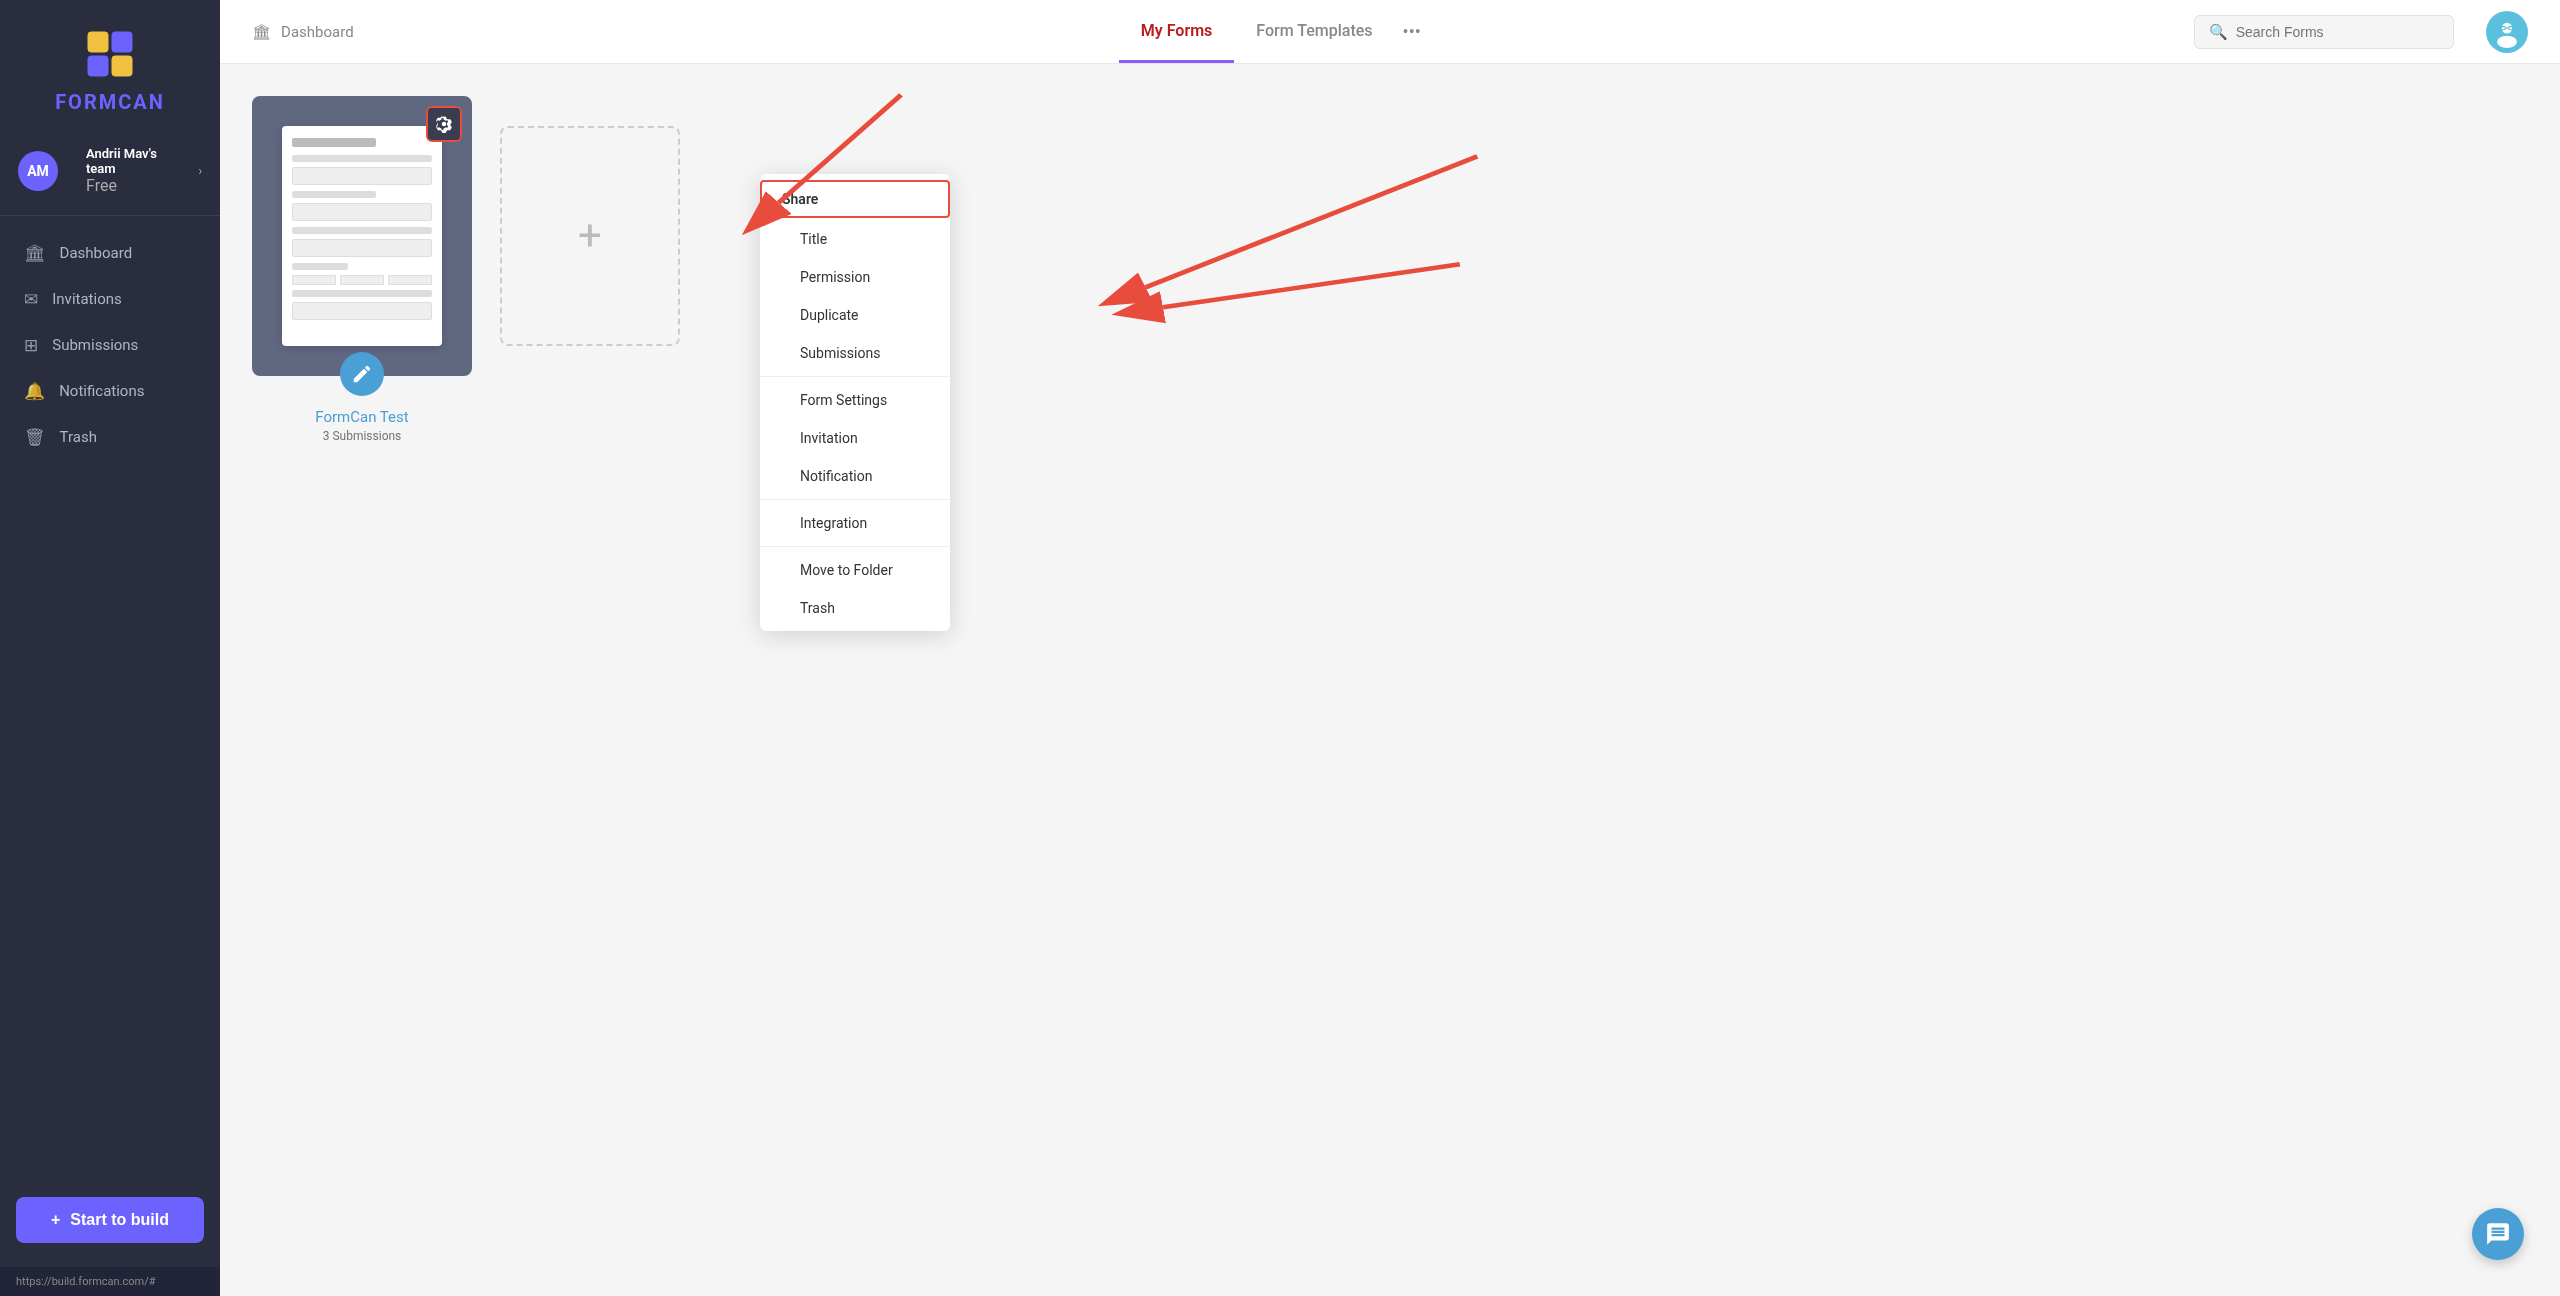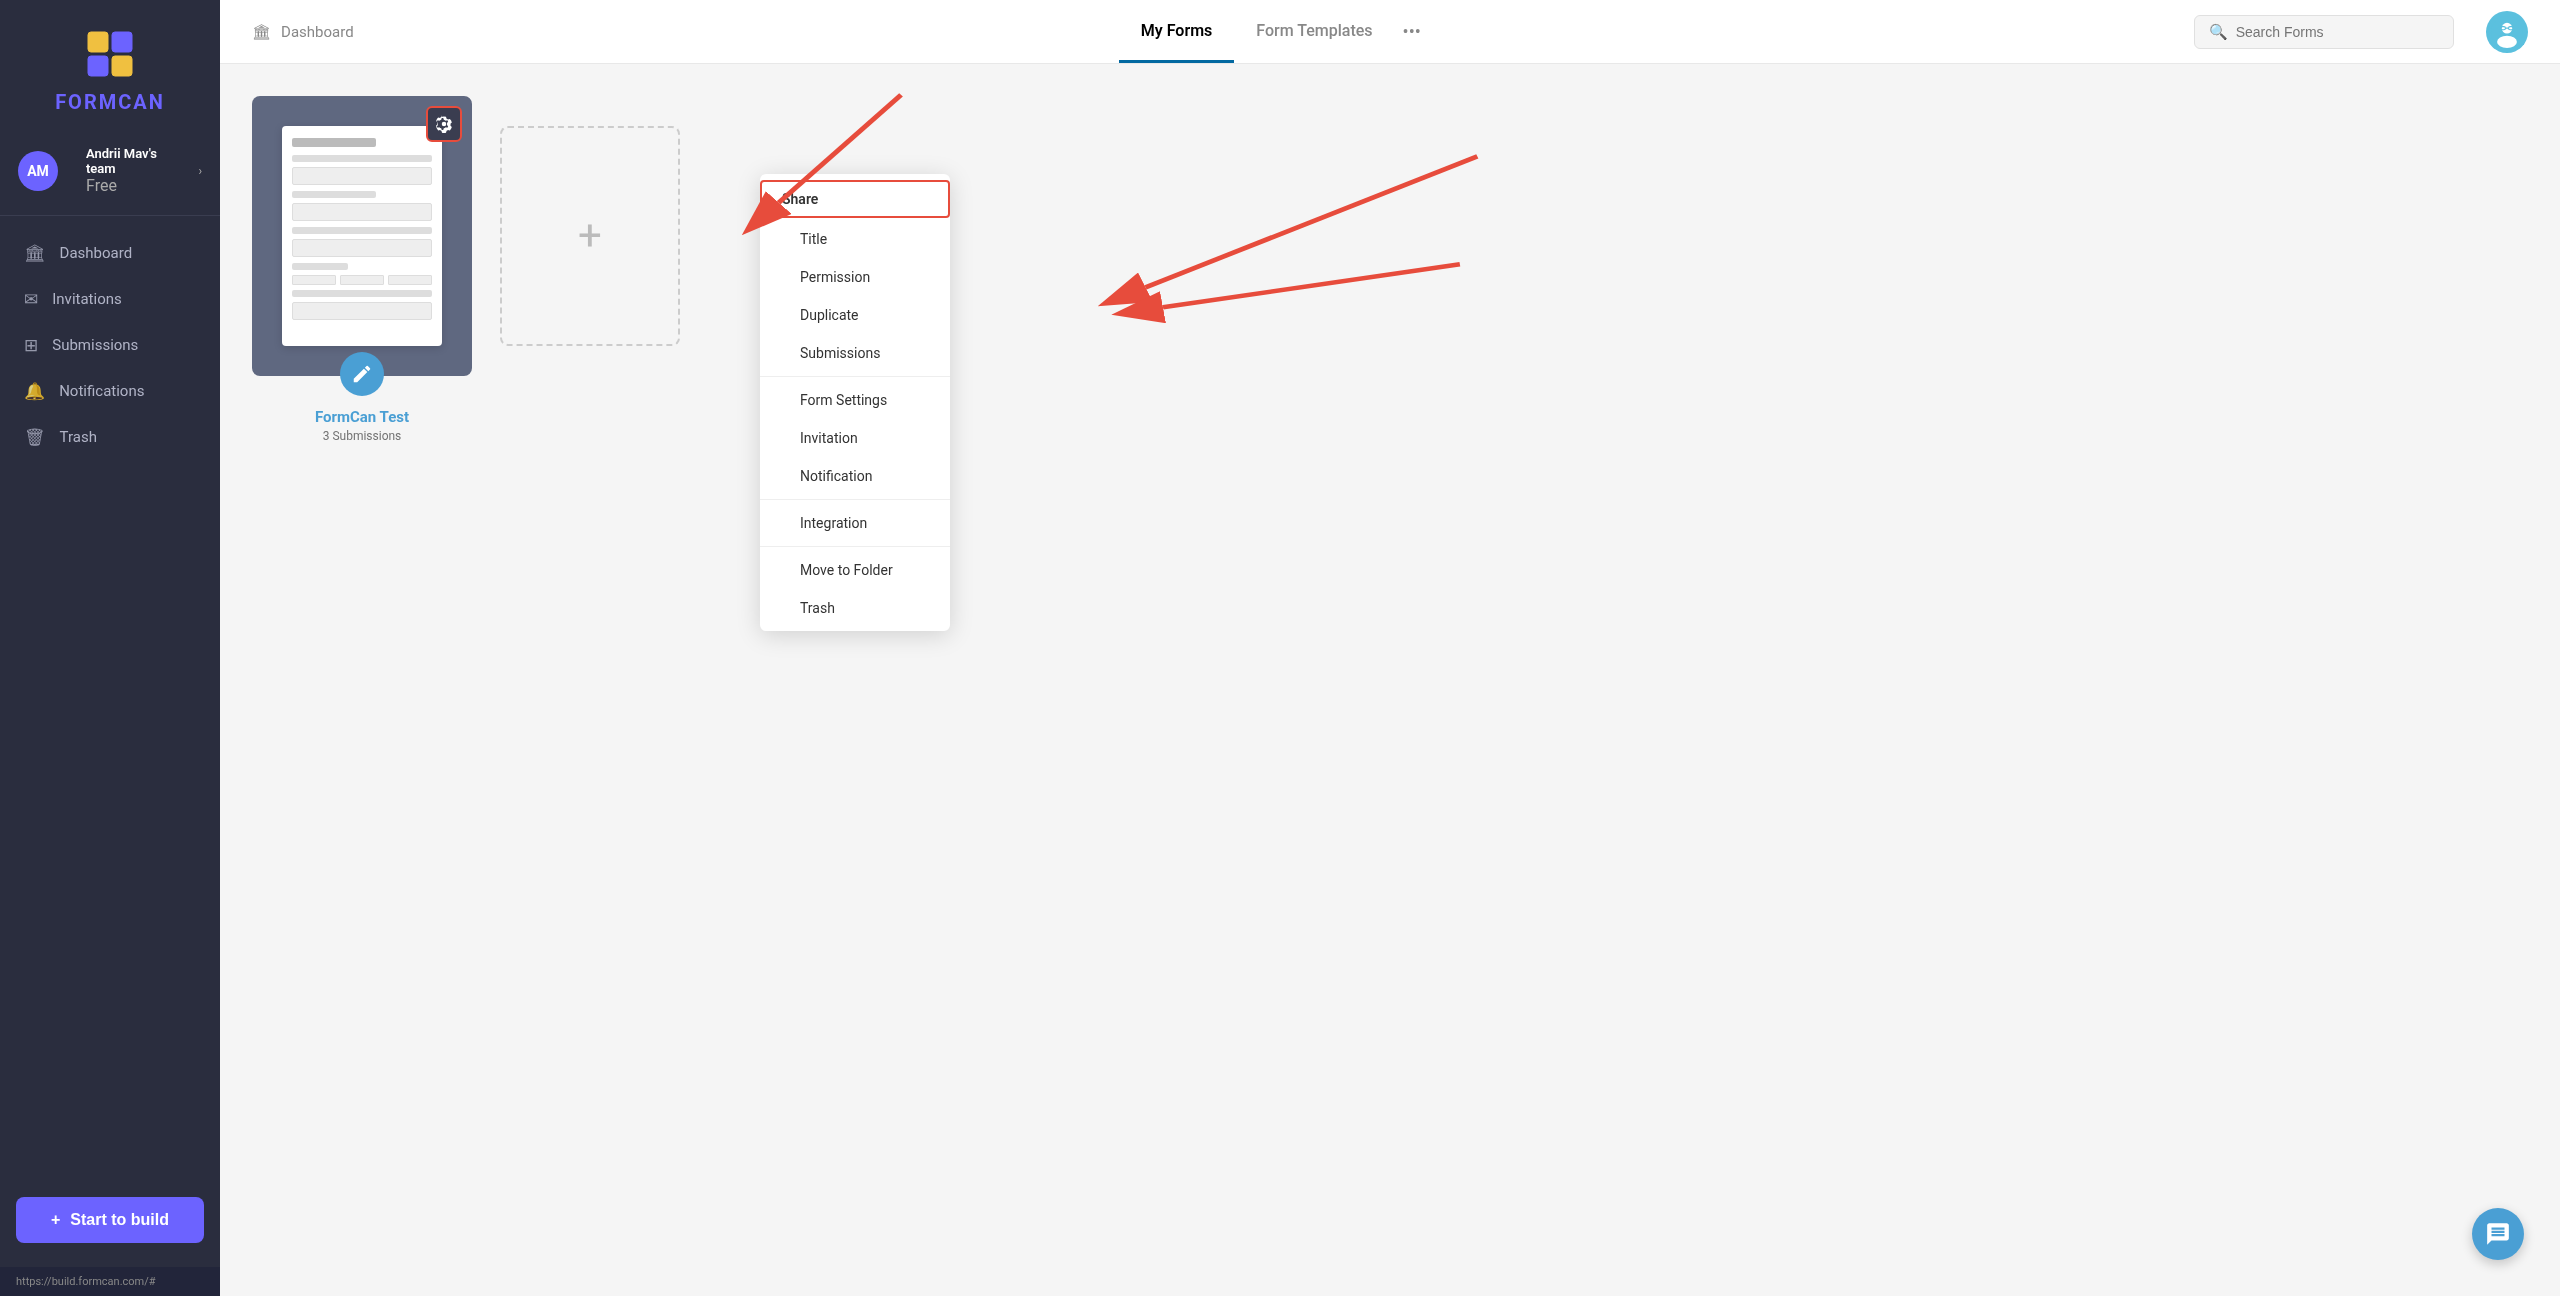--- a/index.html
+++ b/index.html
@@ -139,22 +139,22 @@
       height: 100%;
       display: flex;
       align-items: center;
       font-size: 16px;
       color: #888;
       cursor: pointer;
       border-bottom: 3px solid transparent;
       font-weight: 500;
     }
     .header-tab.active {
-      color: #000000;
-      border-bottom: 3px solid #0369a1;
+      color: #b91c1c;
+      border-bottom: 3px solid #8b5cf6;
       font-weight: 600;
     }
     .header-more { font-size: 18px; color: #888; cursor: pointer; padding: 0 8px; }
     .header-search {
       display: flex;
       align-items: center;
       background: #f5f5f5;
       border: 1px solid #e0e0e0;
       border-radius: 6px;
       padding: 7px 14px;
@@ -285,21 +285,21 @@
       display: flex;
       align-items: center;
       justify-content: center;
       cursor: pointer;
       z-index: 10;
     }
 
     .form-card-name {
       margin-top: 32px;
       font-size: 15px;
-      font-weight: 700;
+      font-weight: 400;
       color: #4a9fd4;
       text-align: center;
     }
     .form-card-submissions {
       font-size: 12px;
       color: #737373;
       margin-top: 3px;
     }
 
     

